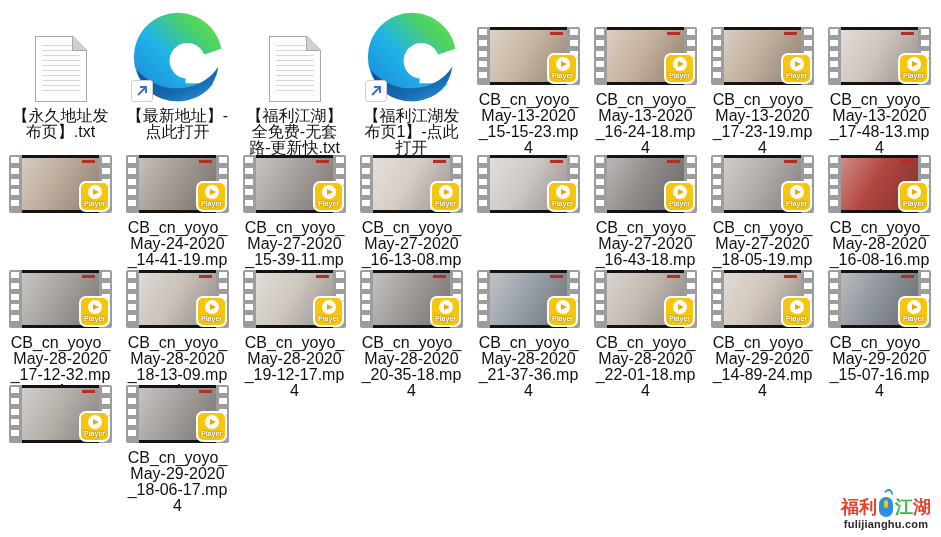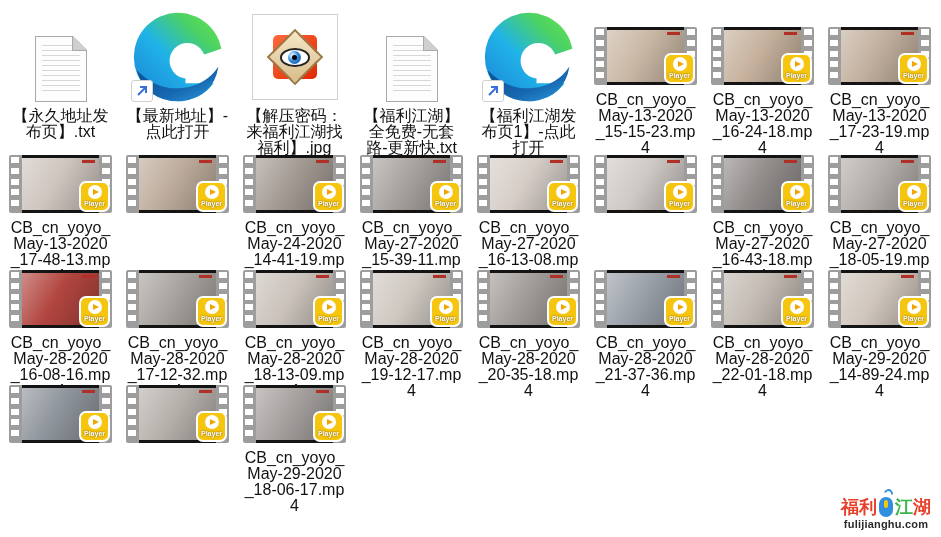--- a/index.html
+++ b/index.html
@@ -124,33 +124,20 @@
           <svg width="14" height="14">
               <path d="M3 11 L10 4 M5 3 h6 v6" stroke="#3a6fd8" stroke-width="2" fill="none"></path>
             </svg>
         </div>
       </div>
     </div>
     <div class="label">【最新地址】-点此打开</div>
   </div>
     <div class="cell">
     <div class="icon-zone">
-      <div class="jpgcard">
-        <div class="redsq">
-          <div class="diamond"></div>
-          <div class="eye">
-            <div class="iris"></div>
-          </div>
-        </div>
-      </div>
-    </div>
-    <div class="label">【解压密码：来福利江湖找福利】.jpg</div>
-  </div>
-    <div class="cell">
-    <div class="icon-zone">
       <div class="txtpage">
         <div class="lines"></div>
         <div class="fold"></div>
       </div>
     </div>
     <div class="label">【福利江湖】全免费-无套路-更新快.txt</div>
   </div>
     <div class="cell">
     <div class="icon-zone">
       <div class="edgewrap">
@@ -494,20 +481,21 @@
         <div class="holesR"></div>
         <div class="frame">
           <div class="shot" style="background: rgb(143, 149, 156);"></div>
         </div>
         <div class="badge">
           <div class="pc"></div>
           <div class="pt">Player</div>
         </div>
       </div>
     </div>
+    <div class="label">CB_cn_yoyo_May-29-2020_15-07-16.mp4</div>
   </div>
     <div class="cell">
     <div class="icon-zone">
       <div class="film">
         <div class="holesL"></div>
         <div class="holesR"></div>
         <div class="frame">
           <div class="shot" style="background: rgb(183, 177, 172);"></div>
         </div>
         <div class="badge">

